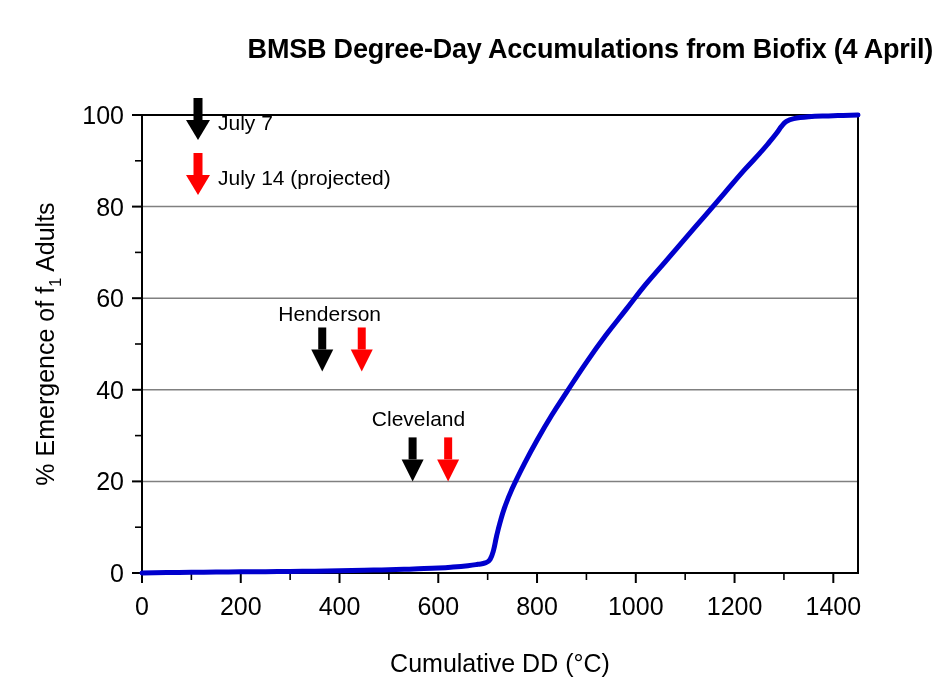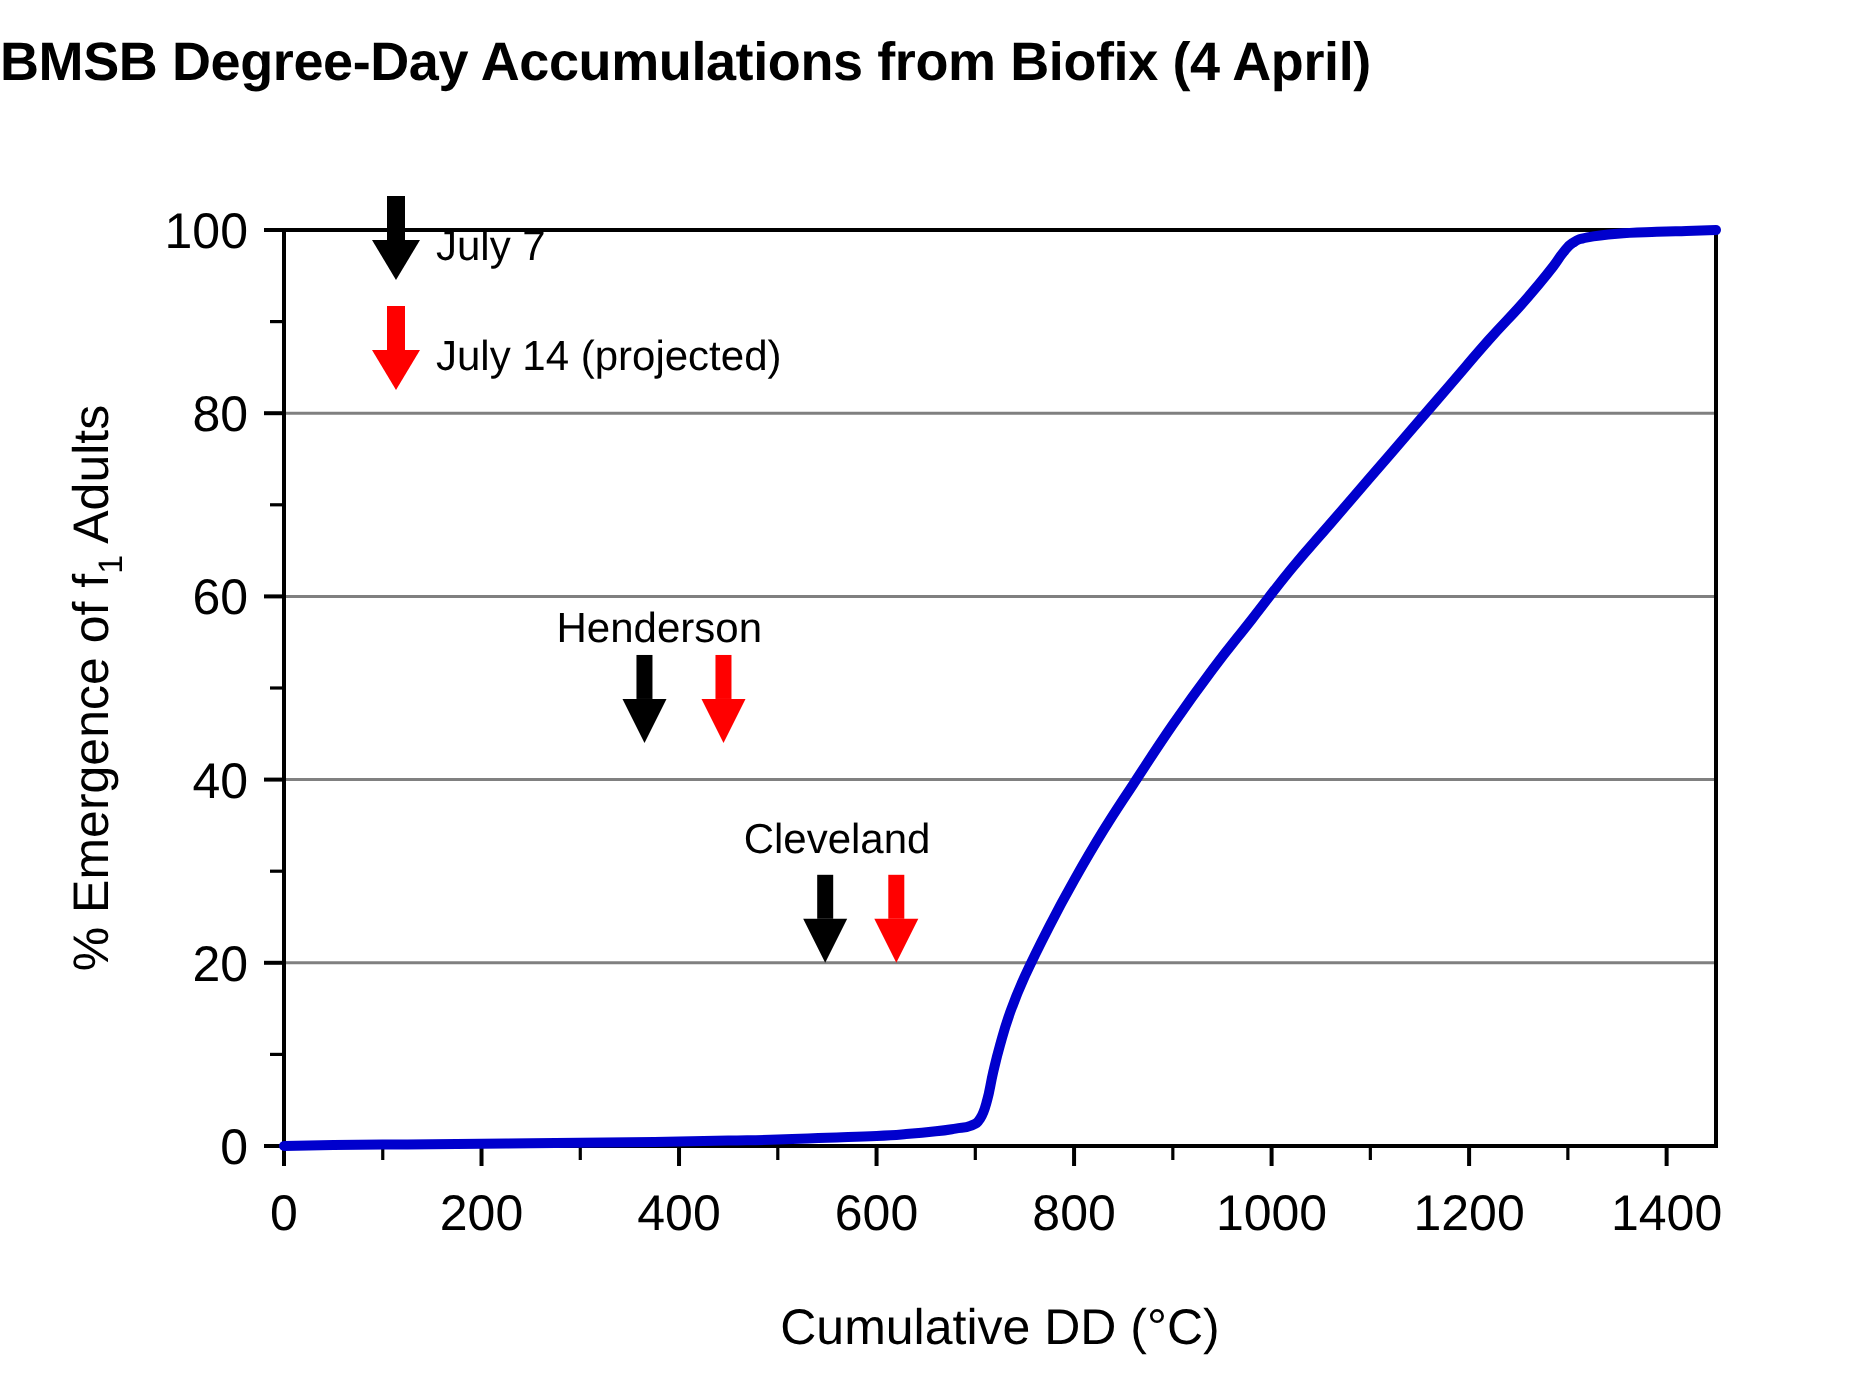--- a/index.html
+++ b/index.html
@@ -4,21 +4,21 @@
 <title>BMSB Degree-Day Accumulations</title>
 <style>
   html,body{margin:0;padding:0;}
   body{
     width:933px;height:700px;background:#ffffff;
     font-family:"Liberation Sans", sans-serif;
     color:#000000;overflow:hidden;position:relative;
   }
   #chart-root{position:absolute;left:0;top:0;width:933px;height:700px;}
   .chart-title{
-    position:absolute;left:0;top:16px;width:933px;text-align:left;
+    position:absolute;left:0;top:34px;width:933px;text-align:right;
     font-size:27px;font-weight:bold;letter-spacing:-0.2px;
     font-family:"Liberation Sans", sans-serif;color:#000;
   }
   #plot-svg{position:absolute;left:0;top:0;}
   .axis-label{
     font-family:"Liberation Sans", sans-serif;
     font-size:25px;fill:#000;
   }
   .tick-label{
     font-family:"Liberation Sans", sans-serif;

